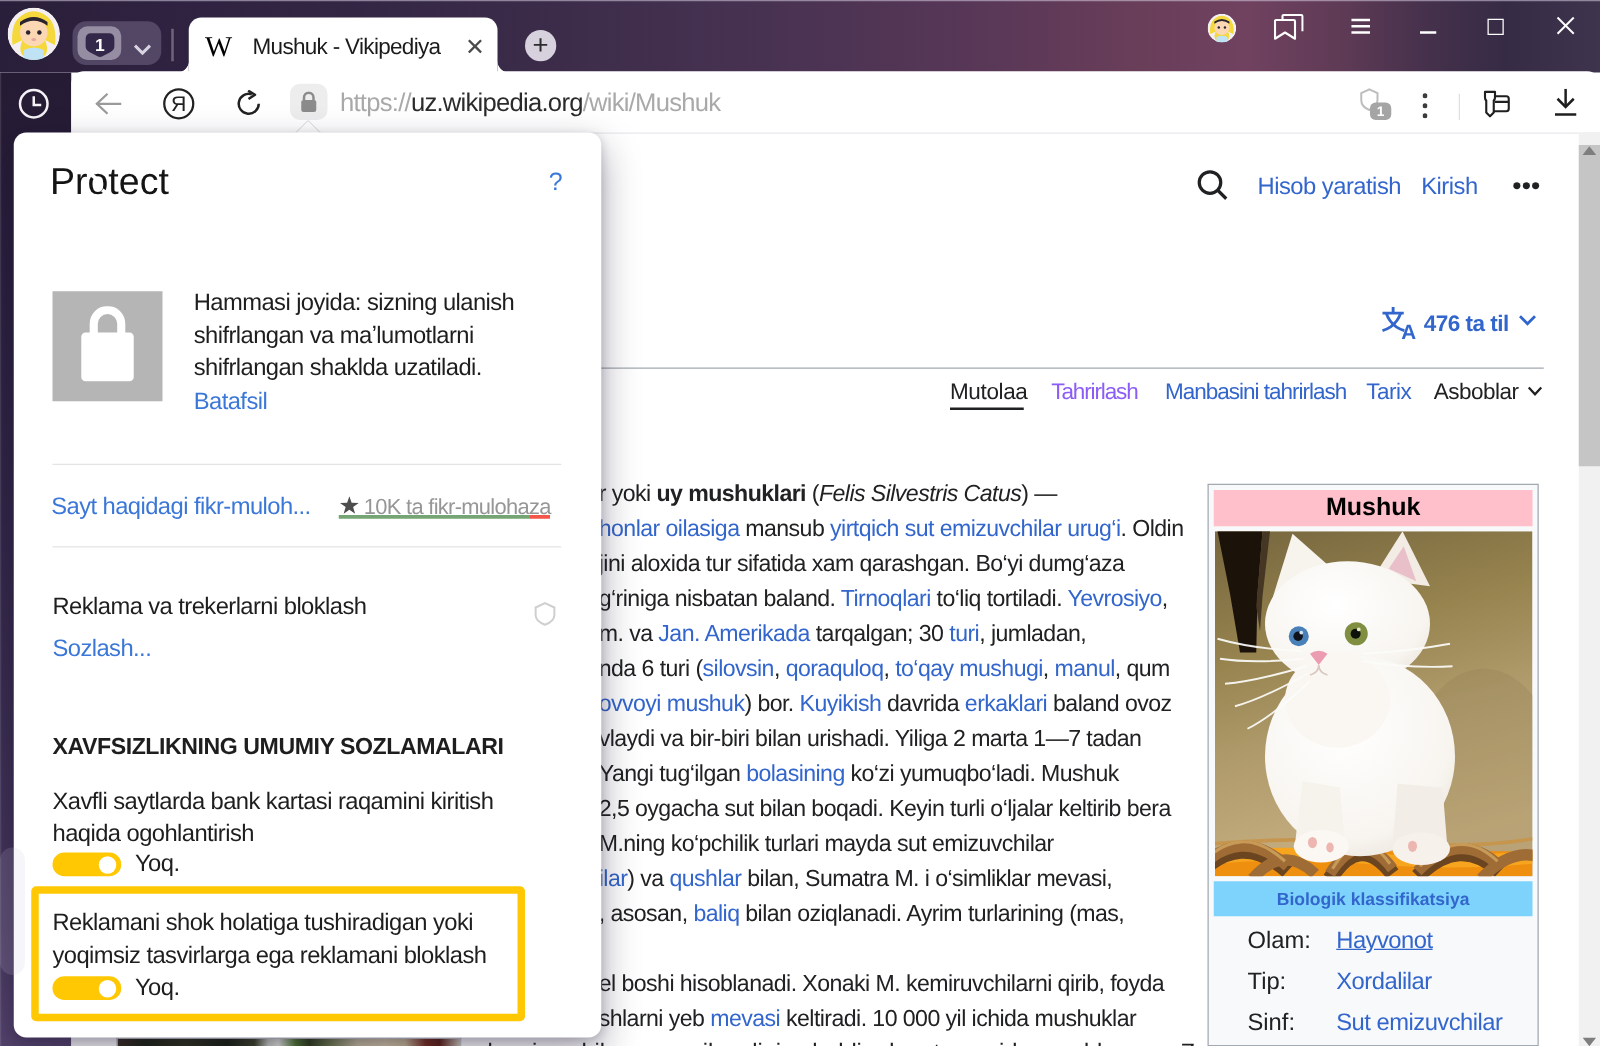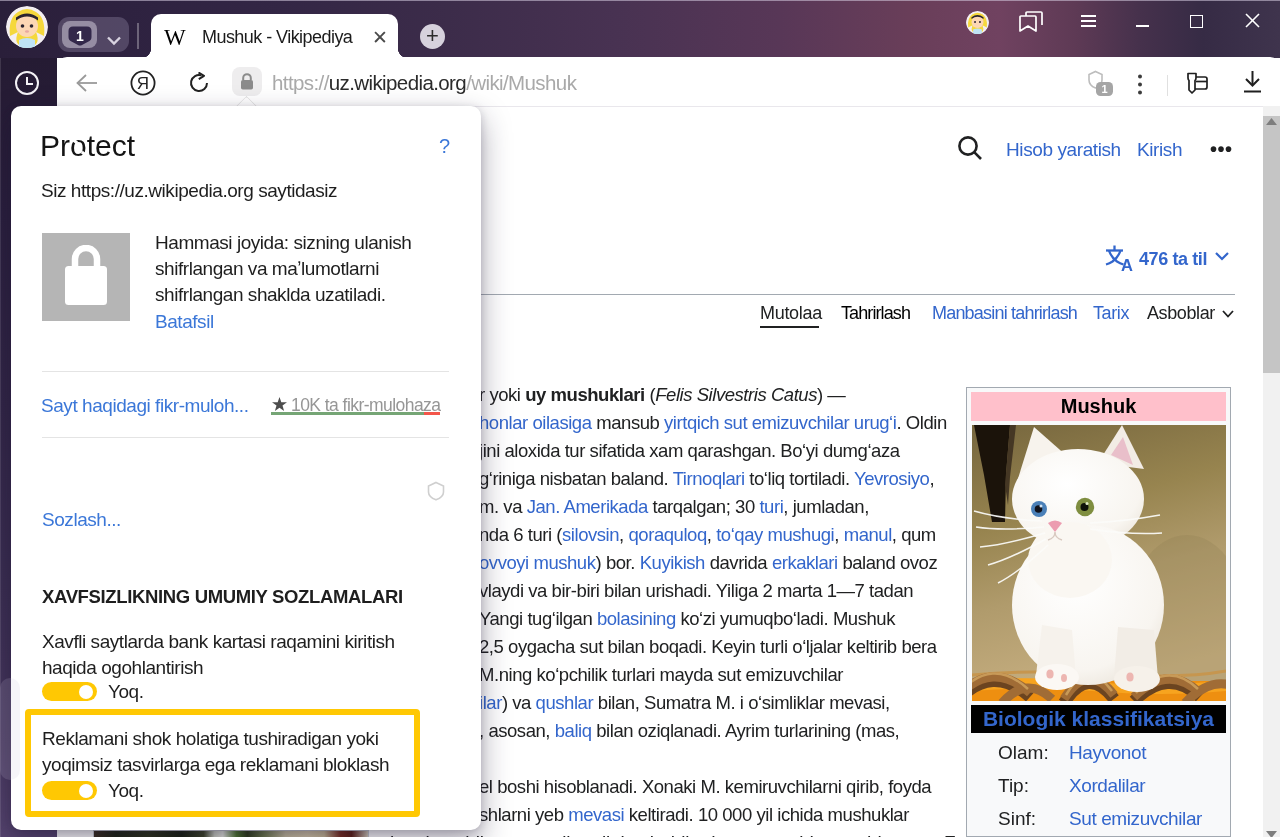--- a/index.html
+++ b/index.html
@@ -77,21 +77,21 @@
   </div>
   <div class="abs" style="left:1139px;top:249px;font-size:18px;letter-spacing:-0.4px;font-weight:bold;color:#36c;">476 ta til</div>
   <div class="abs" style="left:1214px;top:249px;width:18px;height:14px;">
     <svg width="18" height="14">
         <path d="M2 4 L 8 10 L 14 4" fill="none" stroke="#36c" stroke-width="2.2"></path>
       </svg>
   </div>
   <div class="abs" style="left:460px;top:294px;width:775px;height:1px;background:#a2a9b1;"></div>
   <div class="abs" style="left:760px;top:303px;font-size:18px;letter-spacing:-0.3px;color:#202122;">Mutolaa</div>
   <div class="abs" style="left:760px;top:326px;width:59px;height:2px;background:#202122;"></div>
-  <div class="abs" style="left:841px;top:303px;font-size:18px;letter-spacing:-0.9px;color:#000000;">Tahrirlash</div>
+  <div class="abs" style="left:841px;top:303px;font-size:18px;letter-spacing:-0.9px;color:#8b5cf6;">Tahrirlash</div>
   <div class="abs" style="left:932px;top:303px;font-size:18px;letter-spacing:-0.8px;color:#3366cc;">Manbasini tahrirlash</div>
   <div class="abs" style="left:1093px;top:303px;font-size:18px;letter-spacing:-0.4px;color:#3366cc;">Tarix</div>
   <div class="abs" style="left:1147px;top:303px;font-size:18px;letter-spacing:-0.4px;color:#202122;">Asboblar</div>
   <div class="abs" style="left:1221px;top:306px;width:16px;height:12px;">
     <svg width="16" height="12">
         <path d="M2 3 L 7 8.5 L 12 3" fill="none" stroke="#202122" stroke-width="1.8"></path>
       </svg>
   </div>
 
   <div class="abs artl" style="top:384px;">r yoki <b>uy mushuklari</b> (<i>Felis Silvestris Catus</i>) —</div>
@@ -186,24 +186,24 @@
         <path d="M74 114 Q 38 134 16 140"></path>
         <path d="M76 120 Q 46 148 26 158"></path>
         <path d="M118 98 Q 156 96 188 90"></path>
         <path d="M118 104 Q 158 110 190 108"></path>
       </g>
       <ellipse cx="78" cy="249" rx="3.6" ry="4.5" fill="#edb6b1"></ellipse>
       <ellipse cx="158" cy="252" rx="3.6" ry="4.5" fill="#edb6b1"></ellipse>
       <ellipse cx="92" cy="253" rx="3" ry="4" fill="#edb6b1"></ellipse>
     </svg>
   </div>
-  <div class="abs" style="left:971px;top:705px;width:255px;height:28px;background:#000000;text-align:center;
-    font-size:21px;font-weight:bold;color:#36c;line-height:28px;">Biologik klassifikatsiya</div>
+  <div class="abs" style="left:971px;top:705px;width:255px;height:28px;background:#7dd3fc;text-align:center;
+    font-size:14px;font-weight:bold;color:#36c;line-height:28px;">Biologik klassifikatsiya</div>
   <div class="abs" style="left:998px;top:742px;font-size:19px;color:#202122;">Olam:</div>
-  <div class="abs wlink" style="left:1069px;top:742px;">Hayvonot</div>
+  <div class="abs wlink" style="left:1069px;top:742px;text-decoration:underline;">Hayvonot</div>
   <div class="abs" style="left:998px;top:775px;font-size:19px;color:#202122;">Tip:</div>
   <div class="abs wlink" style="left:1069px;top:775px;">Xordalilar</div>
   <div class="abs" style="left:998px;top:808px;font-size:19px;color:#202122;">Sinf:</div>
   <div class="abs wlink" style="left:1069px;top:808px;">Sut emizuvchilar</div>
 
   <div class="abs" style="left:1263px;top:106px;width:17px;height:731px;background:#f1f1f1;"></div>
   <div class="abs" style="left:1263px;top:116px;width:17px;height:257px;background:#c5c5c5;"></div>
   <div class="abs" style="left:1266px;top:111px;width:11px;height:7px;">
     <svg width="11" height="7">
         <path d="M5.5 0 L 11 7 L 0 7 Z" fill="#7e7e7e"></path>
@@ -350,41 +350,41 @@
         </g>
     </svg>
   </div>
 
   <div class="abs" id="panelarrow"></div>
   <div class="abs" id="panel"></div>
   <div class="abs" style="left:40px;top:129px;font-size:30px;color:#141414;">Pr<span id="prot-o">o</span>tect</div>
   <div class="abs" style="left:439px;top:135px;font-size:20px;color:#3b77d8;">?</div>
   <div class="abs" style="left:69.5px;top:139px;width:8px;height:3px;background:#fff;transform:rotate(38deg);"></div>
   <div class="abs" style="left:80.5px;top:152.5px;width:8px;height:3px;background:#fff;transform:rotate(38deg);"></div>
-  <div class="abs ptext" style="left:41px;top:180px;">Siz https://uz.wikipedia.org saytidasiz</div>
   <div class="abs" style="left:42px;top:233px;width:88px;height:88px;background:#b5b5b5;"></div>
   <div class="abs" style="left:60px;top:245px;width:52px;height:64px;">
     <svg width="52" height="64" viewBox="0 0 52 64">
       <path d="M15 22 L 15 14 A 11 11 0 0 1 37 14 L 37 22" fill="none" stroke="#fff" stroke-width="6.5"></path>
       <rect x="5" y="21" width="42" height="39" rx="3.5" fill="#fff"></rect>
     </svg>
   </div>
   <div class="abs ptext" style="left:155px;top:230px;line-height:26px;">Hammasi joyida: sizning ulanish<br>shifrlangan va maʼlumotlarni<br>shifrlangan shaklda uzatiladi.</div>
   <div class="abs plink" style="left:155px;top:311px;">Batafsil</div>
   <div class="abs" style="left:42px;top:371px;width:407px;height:1px;background:#e4e4e4;"></div>
   <div class="abs plink" style="left:41px;top:395px;">Sayt haqidagi fikr-muloh...</div>
   <div class="abs" style="left:272px;top:397px;width:15px;height:15px;">
     <svg width="15" height="15">
         <path d="M7.5 0 L 9.3 5.2 L 15 5.3 L 10.5 8.6 L 12.1 14 L 7.5 10.8 L 2.9 14 L 4.5 8.6 L 0 5.3 L 5.7 5.2 Z" fill="#4d4d4d"></path>
       </svg>
   </div>
   <div class="abs" style="left:291px;top:395px;font-size:17.5px;letter-spacing:-0.55px;color:#969696;">10K ta fikr-mulohaza</div>
   <div class="abs" style="left:271px;top:412px;width:153px;height:2.5px;background:#75a575;"></div>
   <div class="abs" style="left:424px;top:412px;width:16px;height:2.5px;background:#f4564a;"></div>
   <div class="abs" style="left:42px;top:437px;width:407px;height:1px;background:#e4e4e4;"></div>
+  <div class="abs ptext" style="left:42px;top:475px;">Reklama va trekerlarni bloklash</div>
   <div class="abs" style="left:427px;top:481px;width:18px;height:20px;">
     <svg width="18" height="20">
         <path d="M9 1.5 L 16.5 5 L 16.5 11 Q 16.5 16 9 18.8 Q 1.5 16 1.5 11 L 1.5 5 Z" fill="none" stroke="#cfcfcf" stroke-width="1.6"></path>
       </svg>
   </div>
   <div class="abs plink" style="left:42px;top:509px;">Sozlash...</div>
   <div class="abs" style="left:42px;top:586px;font-size:18.5px;font-weight:bold;color:#1e1e1e;letter-spacing:-0.35px;">XAVFSIZLIKNING UMUMIY SOZLAMALARI</div>
   <div class="abs ptext" style="left:42px;top:629px;line-height:26px;">Xavfli saytlarda bank kartasi raqamini kiritish<br>haqida ogohlantirish</div>
   <div class="abs toggle" style="left:42px;top:682px;">
       <span></span>

